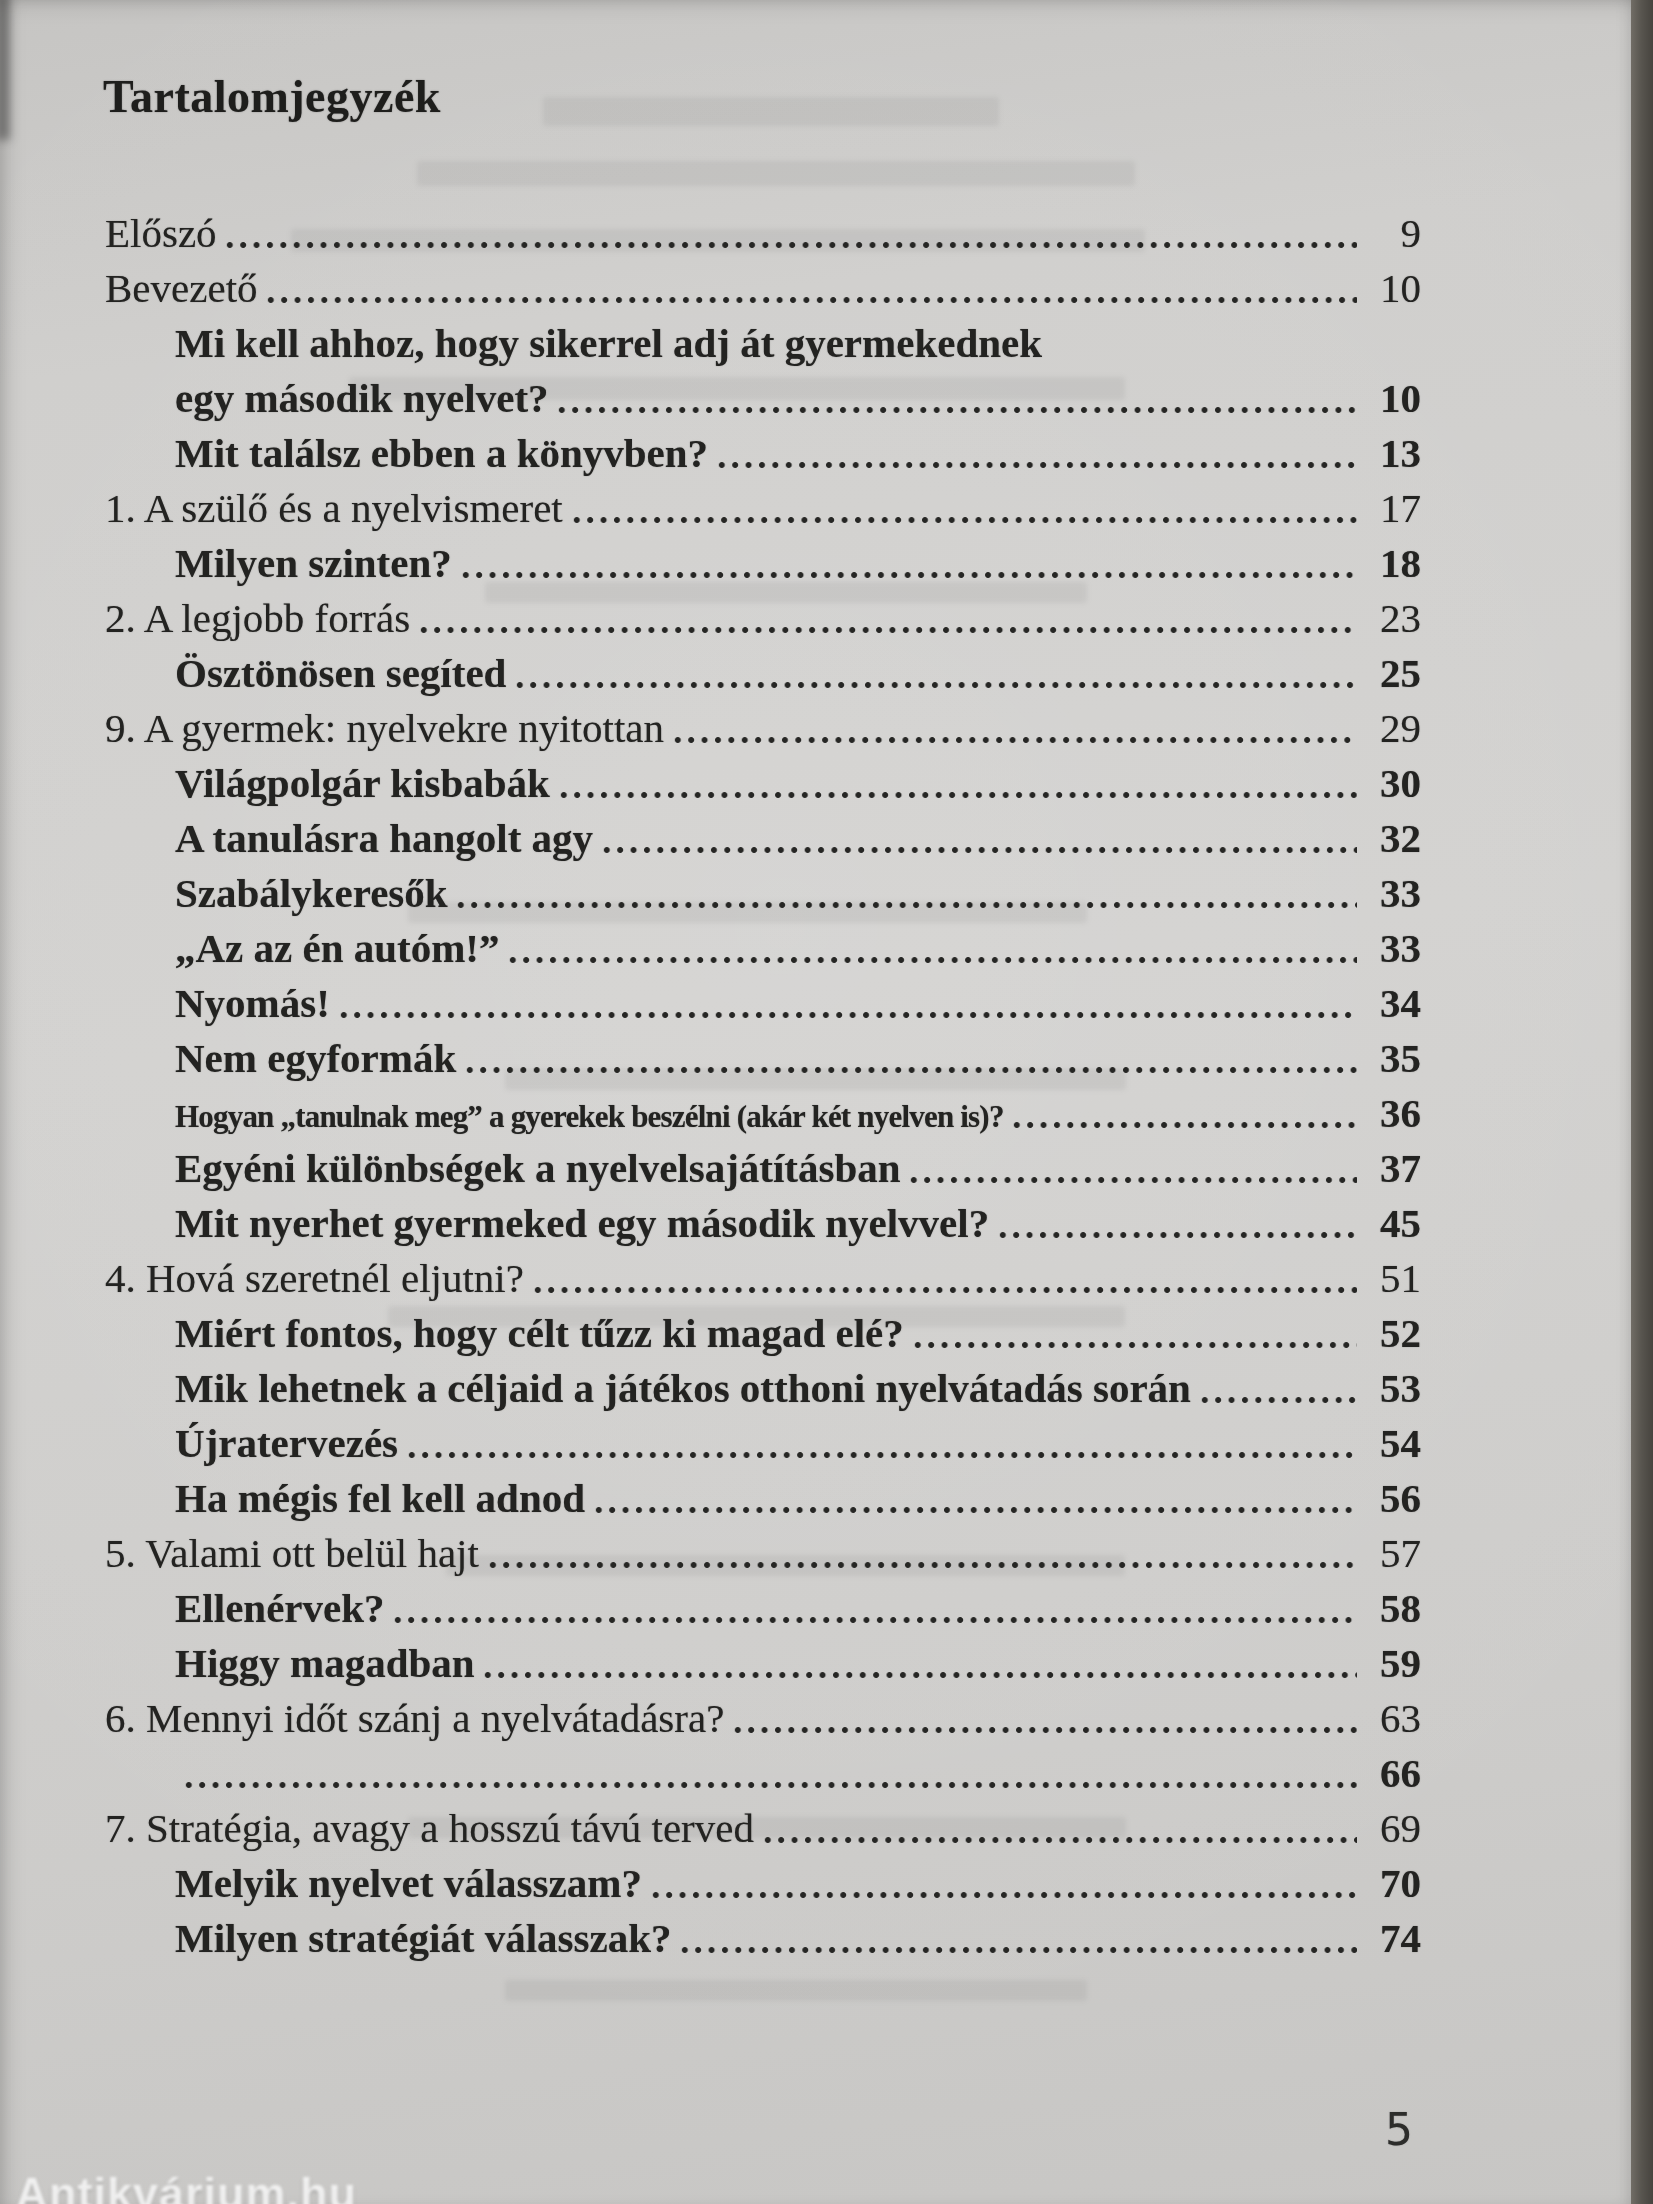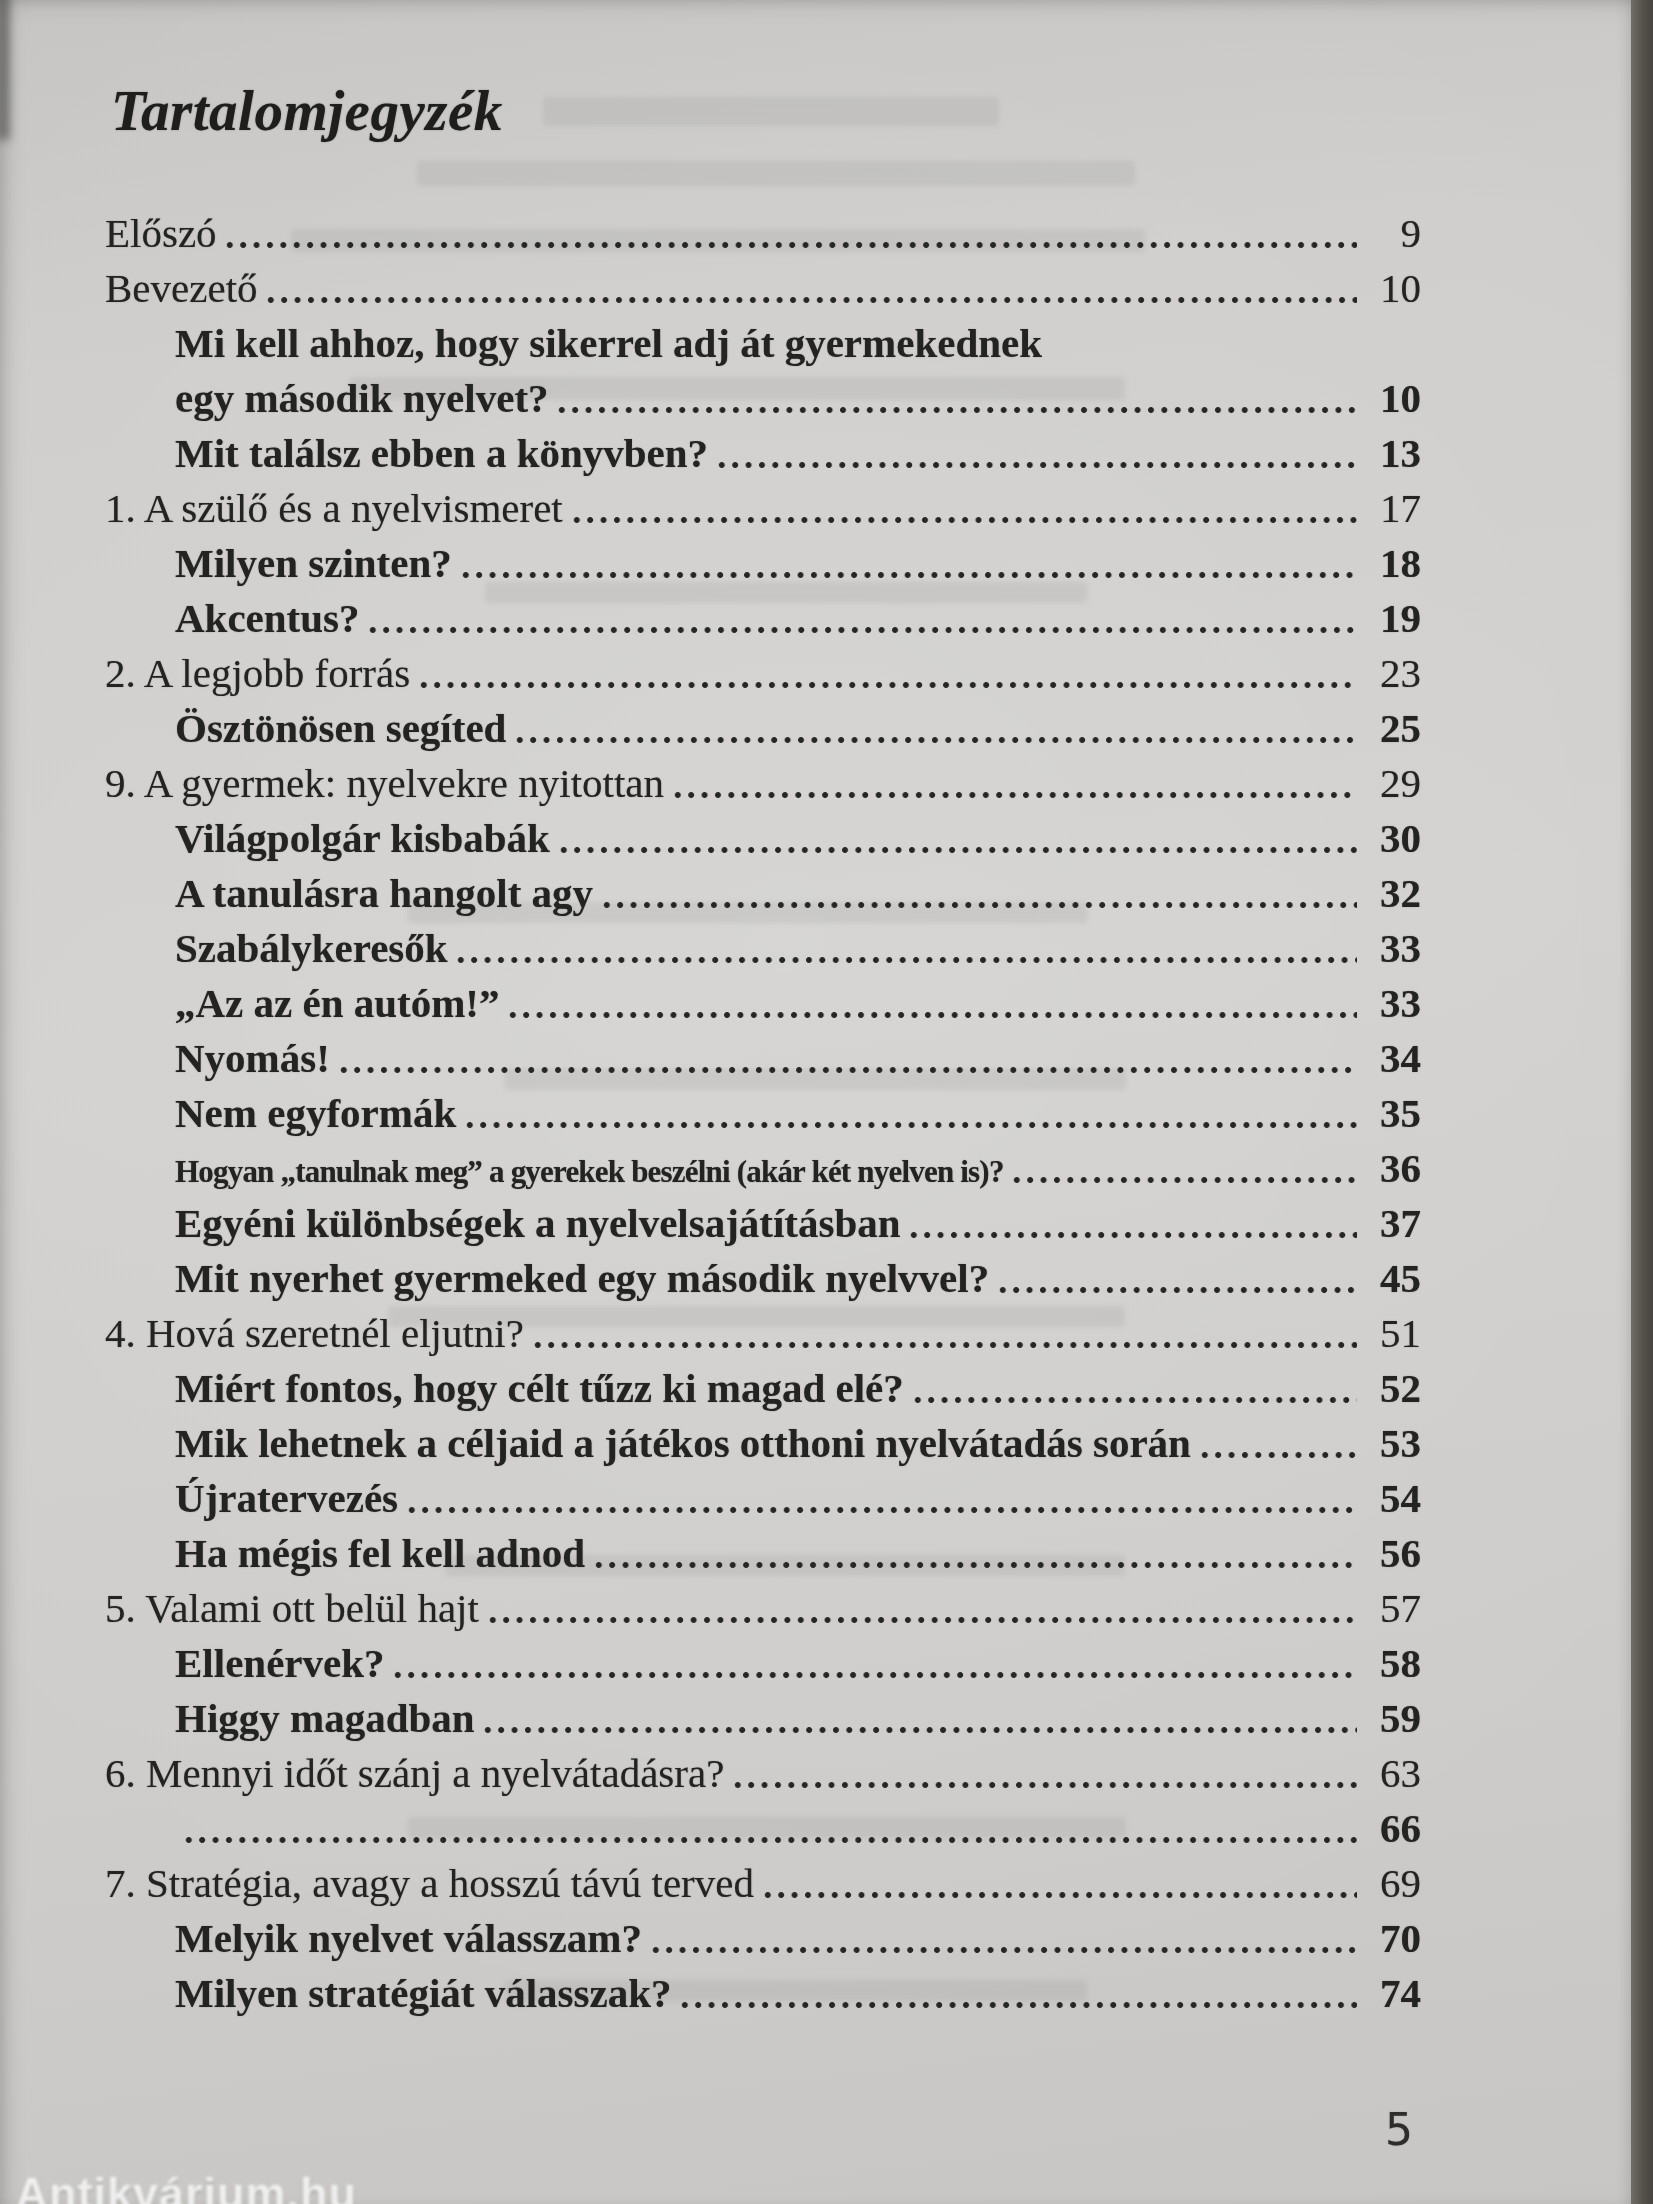--- a/index.html
+++ b/index.html
@@ -37,25 +37,24 @@
     background: rgba(35,35,35,0.45); filter: blur(4.9px);
   }
   
   .ghost {
     position: absolute; border-radius: 3.9px;
     background: rgba(100,100,100,0.10);
     filter: blur(2.9px);
   }
   .title {
     position: absolute; left: 103px; top: 70px;
-    margin: 8px;
-    font-size: 57px; font-weight: 700; color: #1e1e1c;
+    margin: 0;
+    font-size: 46px; font-weight: 700; color: #1e1e1c;
     letter-spacing: 0.5px;
     text-shadow: 0 0 1.4px rgba(30,30,30,0.5);
-    font-style: italic;
   }
   .toc {
     position: absolute; left: 105px; top: 206px; width: 1316px;
     color: #232321;
   }
   .toc-row {
     display: flex; align-items: baseline;
     height: 55px; line-height: 55px;
     font-size: 41px;
     text-shadow: 0 0 1.2px rgba(40,40,40,0.45);
@@ -136,25 +135,20 @@
         <div class="toc-row indent-0">
           <span class="toc-text">1. A szülő és a nyelvismeret</span>
           <span class="leader"></span>
           <span class="toc-page">17</span>
         </div>
         <div class="toc-row indent-1">
           <span class="toc-text">Milyen szinten?</span>
           <span class="leader"></span>
           <span class="toc-page">18</span>
         </div>
-        <div class="toc-row indent-1">
-          <span class="toc-text">Akcentus?</span>
-          <span class="leader"></span>
-          <span class="toc-page">19</span>
-        </div>
         <div class="toc-row indent-0">
           <span class="toc-text">2. A legjobb forrás</span>
           <span class="leader"></span>
           <span class="toc-page">23</span>
         </div>
         <div class="toc-row indent-1">
           <span class="toc-text">Ösztönösen segíted</span>
           <span class="leader"></span>
           <span class="toc-page">25</span>
         </div>

